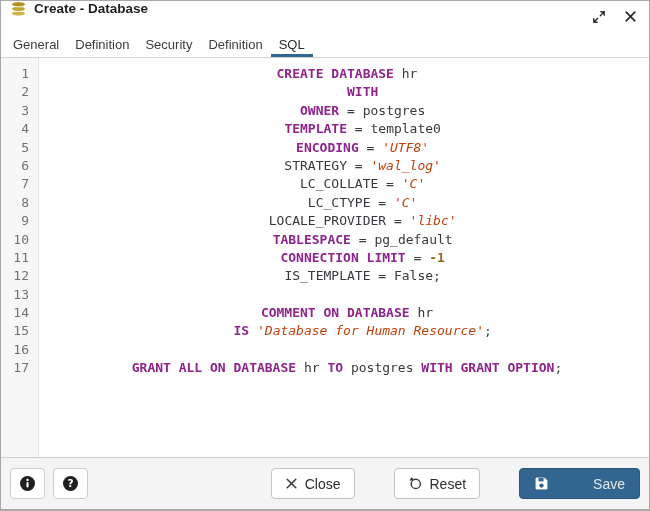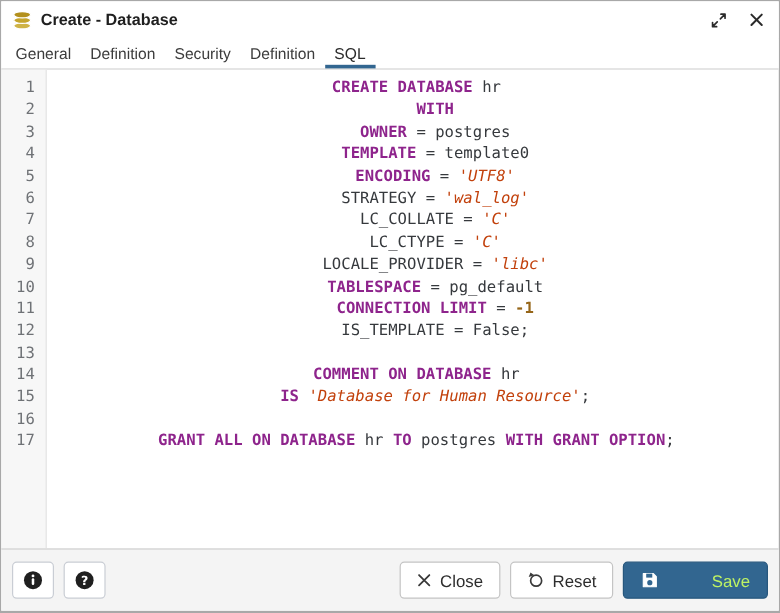--- a/index.html
+++ b/index.html
@@ -3,21 +3,21 @@
 <meta charset="utf-8">
 <style>
   * { box-sizing: border-box; }
   html,body { margin:0; padding:0; background:#ffffff; font-family:"Liberation Sans",sans-serif; }
   .window {
     width:650px; height:511px; background:#fff;
     border:1px solid #a8a8a8; border-bottom-width:2px;
     display:flex; flex-direction:column; overflow:hidden;
   }
   
-  .titlebar { height:31px; flex:0 0 31px; display:flex; align-items:center; padding:0 10px 0 9px; gap:7px; background:#fff; }
+  .titlebar { height:31px; flex:0 0 31px; display:flex; padding:0 10px 0 9px; gap:7px; background:#fff; }
   .title { font-size:13.5px; font-weight:700; color:#1f1f1f; }
   .tb-actions { margin-left:auto; display:flex; align-items:center; gap:14px; }
   .tb-btn { background:none; border:none; padding:2px; cursor:pointer; display:flex; align-items:center; }
   
   .tabbar { height:26px; flex:0 0 26px; display:flex; align-items:stretch; padding:0 4px; border-bottom:1px solid #d4d4d4; background:#fff; }
   .tab { padding:5px 8px 3px 8px; font-size:13px; color:#3c3c3c; cursor:pointer; border-bottom:3px solid transparent; }
   .tab.active { border-bottom-color:#326690; color:#2b2b2b; }
   
   .editor { flex:1 1 auto; display:flex; overflow:hidden; font-family:"DejaVu Sans Mono","Liberation Mono",monospace; font-size:13px; line-height:18.4px; cursor:text; }
   .gutter { flex:0 0 38px; background:#f7f7f7; border-right:1px solid #e4e4e4; color:#6f7276; text-align:right; padding-top:7px; }
@@ -25,22 +25,22 @@
   .code { flex:1 1 auto; padding:7px 0 0 6px; white-space:pre; color:#36393d; overflow:hidden;text-align:center; }
   .code .line { height:18.4px; }
   .tok-kw { color:#8e248c; font-weight:bold; }
   .tok-str { color:#c2410c;font-style:italic; }
   .tok-num { color:#966619; font-weight:bold; }
   .tok-pl { color:#36393d; }
   
   .footer { height:52px; flex:0 0 52px; background:#f4f4f4; border-top:1px solid #cfcfcf; display:flex; align-items:center; padding:0 9px; gap:8px; }
   .icon-btn { width:35px; height:31px; background:#fff; border:1px solid #c9cdd4; border-radius:4px; display:flex; align-items:center; justify-content:center; cursor:pointer; }
   .spacer { flex:1 1 auto; }
-  .btn { height:31px; padding:0 13px; background:#fff; border:1px solid #c4c4c4; border-radius:4px; font-family:"Liberation Sans",sans-serif; font-size:14px; color:#2d2d2d; display:flex; align-items:center; gap:7px; cursor:pointer; }
-  .btn.primary { background:#326690; border-color:#27577d; color:#bef264; padding:0 14px;gap:44px; }
+  .btn { height:31px; padding:0 13px; background:#fff; border:1px solid #c4c4c4; border-radius:4px; font-family:"Liberation Sans",sans-serif; font-size:14px; color:#2d2d2d; display:flex; align-items:center; gap:7px; cursor:pointer;margin-left:31px; }
+  .btn.primary { background:#326690; border-color:#27577d; color:#e5e5e5; padding:0 14px;gap:44px; }
 </style>
 </head>
 <body>
 
 <div class="window">
 
   <div class="titlebar">
     <span style="display:flex;">
       <svg width="17" height="16" viewBox="0 0 17 16">
         <ellipse cx="8.5" cy="12.5" rx="7" ry="2.6" fill="#cfb346" stroke="#fff" stroke-width="1"></ellipse>

